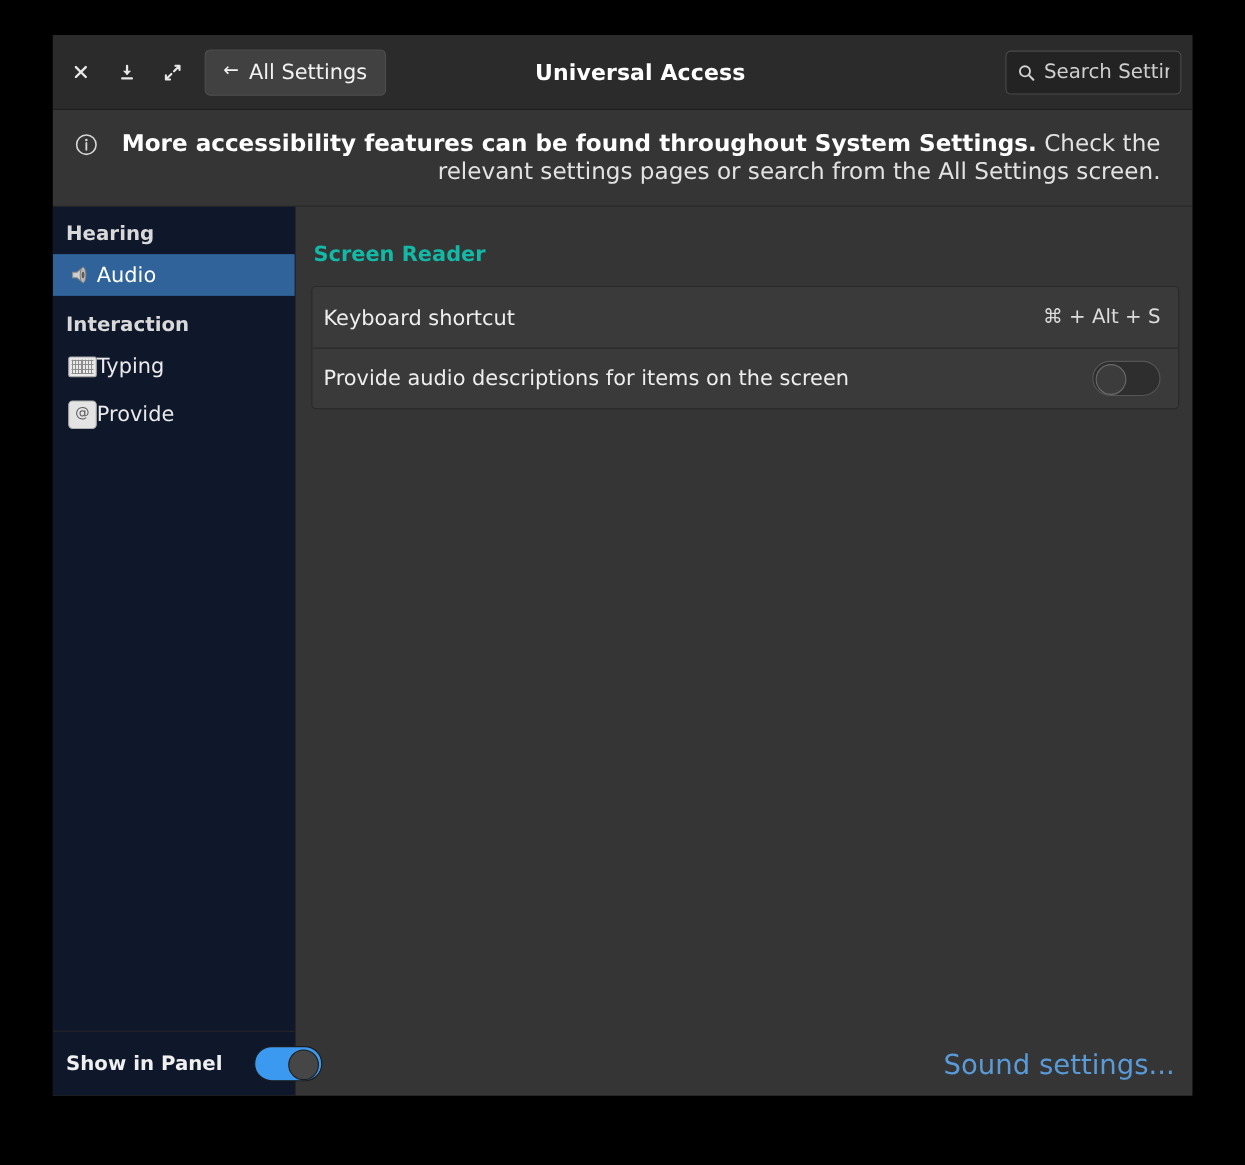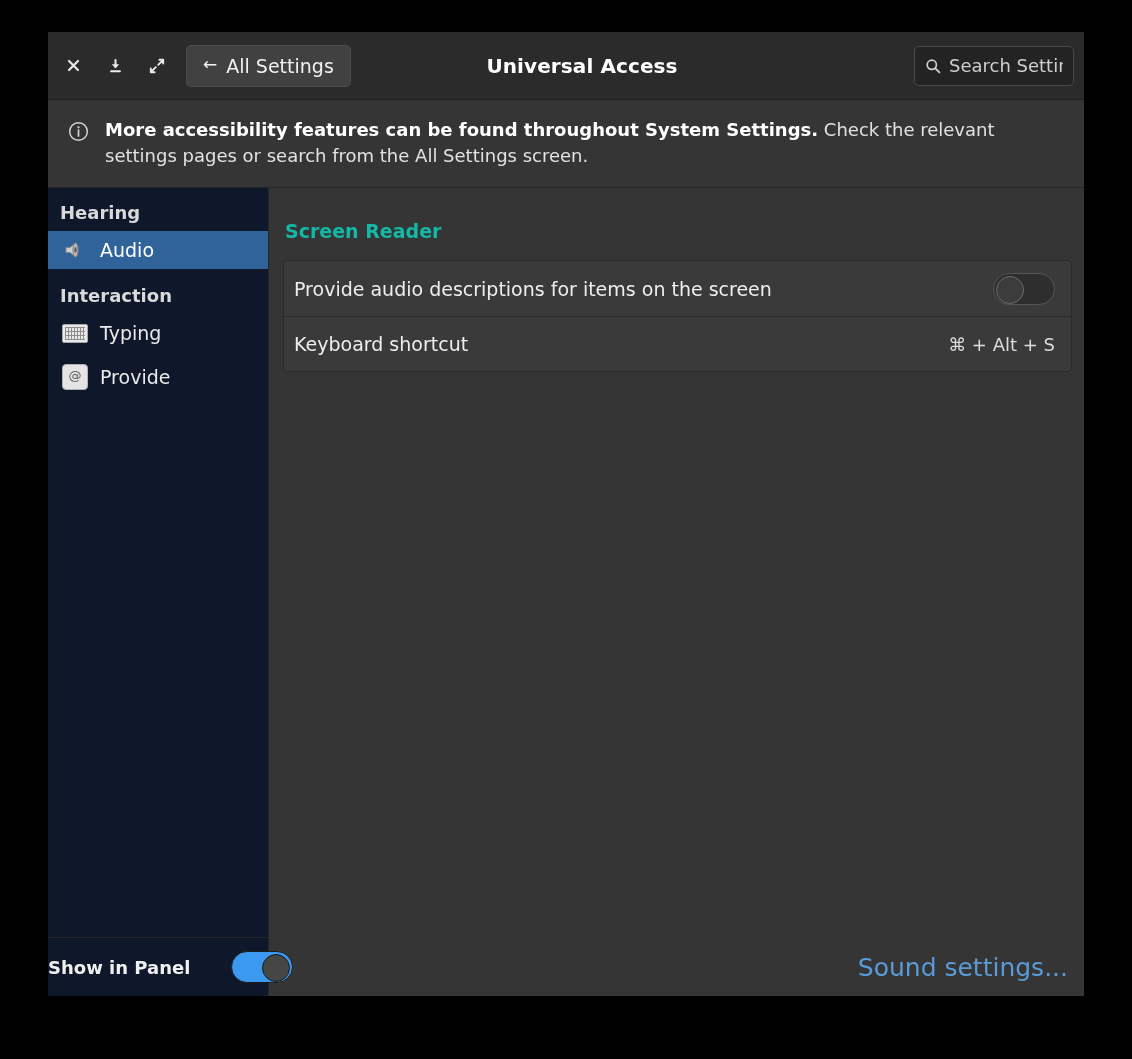--- a/index.html
+++ b/index.html
@@ -121,24 +121,25 @@
     background: #353535;
     border-bottom: 1px solid #262626;
     display: flex;
     align-items: flex-start;
     padding: 17px 22px 18px 20px;
     gap: 16px;
     box-sizing: border-box;
   }
   .banner-icon { flex: 0 0 auto; margin-top: 4px; color: #d6d6d6; }
   .banner-text {
-    font-size: 18px;
+    font-size: 21px;
     line-height: 26px;
     color: #e2e2e2;
     max-width: 950px;
+    text-align: right;
   }
   .banner-text b { color: #ffffff; font-weight: bold; }
 
   
   .body {
     flex: 1;
     display: flex;
     min-height: 0;
   }
 
@@ -159,21 +160,21 @@
   .group-header {
     font-size: 18px;
     font-weight: bold;
     color: #d9d9d9;
     padding: 6px 0 8px 12px;
   }
   .side-item {
     height: 38px;
     display: flex;
     align-items: center;
-    gap: 12px;
+    gap: 0;
     padding-left: 14px;
     font-size: 19px;
     color: #eaeaea;
     cursor: pointer;
   }
   .side-item.selected {
     background: #2f6399;
     color: #ffffff;
   }
   .side-icon {
@@ -213,20 +214,21 @@
     text-align: center;
     font-family: "DejaVu Sans", sans-serif;
   }
 
   .sidebar-bottom {
     border-top: 1px solid #262626;
     height: 58px;
     min-height: 58px;
     display: flex;
     align-items: center;
+    padding-left: 12px;
     position: relative;
   }
   .showinpanel-label {
     font-size: 18px;
     font-weight: bold;
     color: #f0f0f0;
     white-space: nowrap;
   }
 
   
@@ -429,31 +431,31 @@
       </div>
     </div>
 
     <div class="content">
 
       <div class="section-title">Screen Reader</div>
 
       <div class="card">
 
         <div class="row">
+          <span class="row-label">Keyboard shortcut</span>
+          <span class="row-value">⌘ + Alt + S</span>
+        </div>
+
+        <div class="row">
           <span class="row-label">Provide audio descriptions for items on the screen</span>
           <span class="switch off">
             <span class="knob"></span>
           </span>
         </div>
 
-        <div class="row">
-          <span class="row-label">Keyboard shortcut</span>
-          <span class="row-value">⌘ + Alt + S</span>
-        </div>
-
       </div>
 
       <div class="content-spacer"></div>
 
       <div class="content-footer">
         <span class="link">Sound settings...</span>
       </div>
 
     </div>
 

